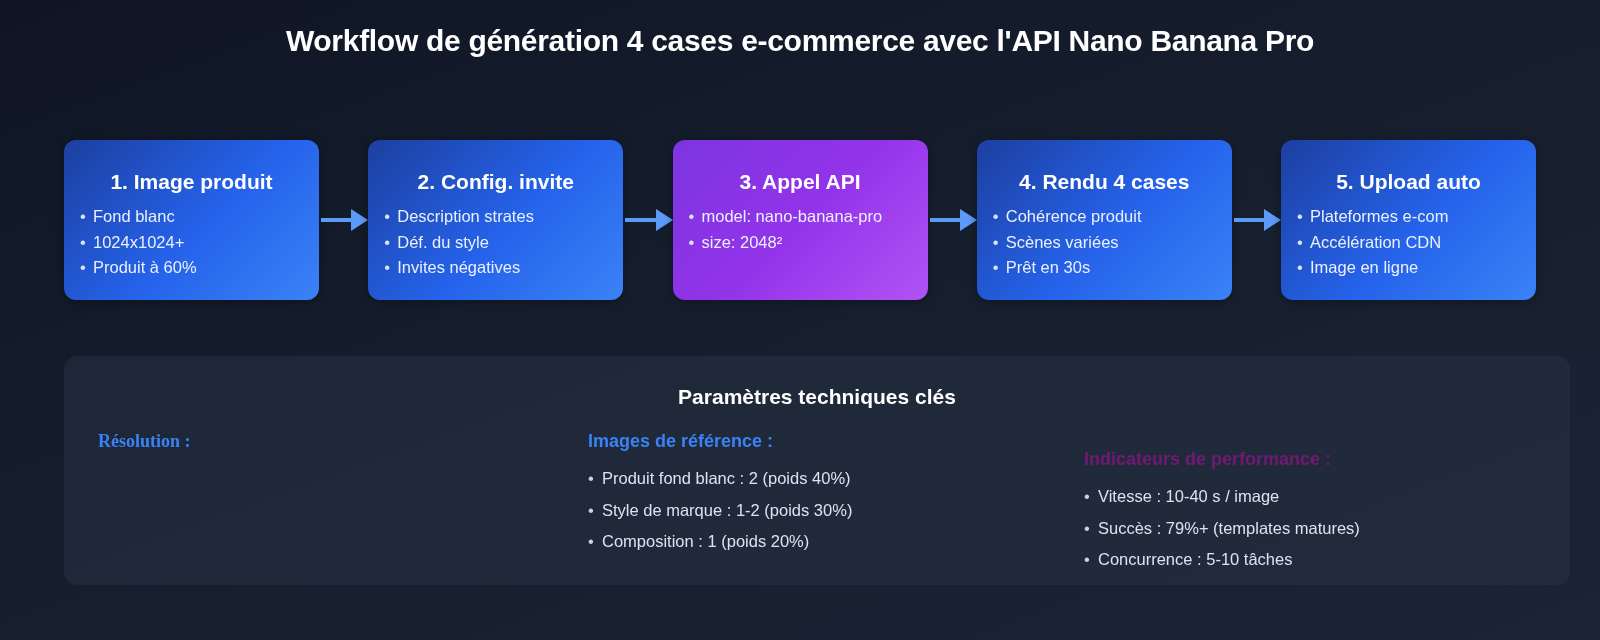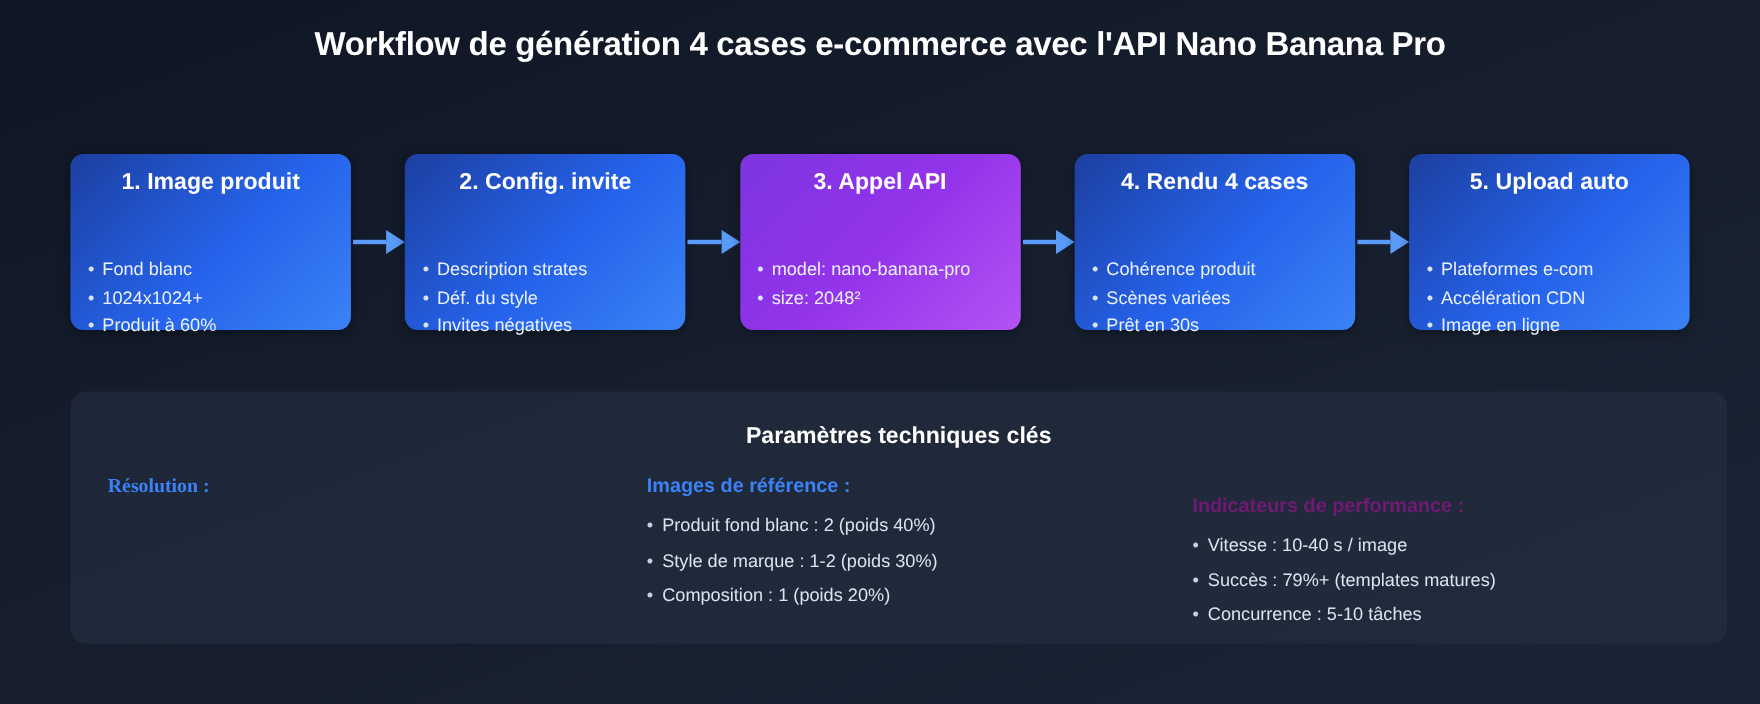--- a/index.html
+++ b/index.html
@@ -29,39 +29,39 @@
     top:140px;
     width:1472px;
     height:160px;
     display:flex;
     align-items:stretch;
   }
 
   .step {
     flex:0 0 255px;
     border-radius:12px;
-    padding:14px 16px 12px 16px;
+    padding:30px 16px 12px 16px;
     position:relative;
     box-shadow:0 2px 10px rgba(0,0,0,0.35);
     display:flex;
     flex-direction:column;
   }
   .step.blue   { background:linear-gradient(135deg,#1d3fa0 0%,#2563eb 55%,#3b82f6 100%); }
   .step.purple { background:linear-gradient(135deg,#7c35e0 0%,#9333ea 50%,#b253f5 100%); }
 
   .step-title {
     font-size:21px;
     font-weight:bold;
     color:#ffffff;
     text-align:center;
     line-height:1.1;
     margin-bottom:12px;
     white-space:nowrap;
   }
-  .step-list { list-style:none;margin-top:45px; }
+  .step-list { list-style:none; }
   .step-list li {
     font-size:16.5px;
     color:#eaf1fd;
     line-height:1.42;
     padding-left:13px;
     position:relative;
     margin-bottom:2px;
   }
   .step-list li::before {
     content:"\2022";

